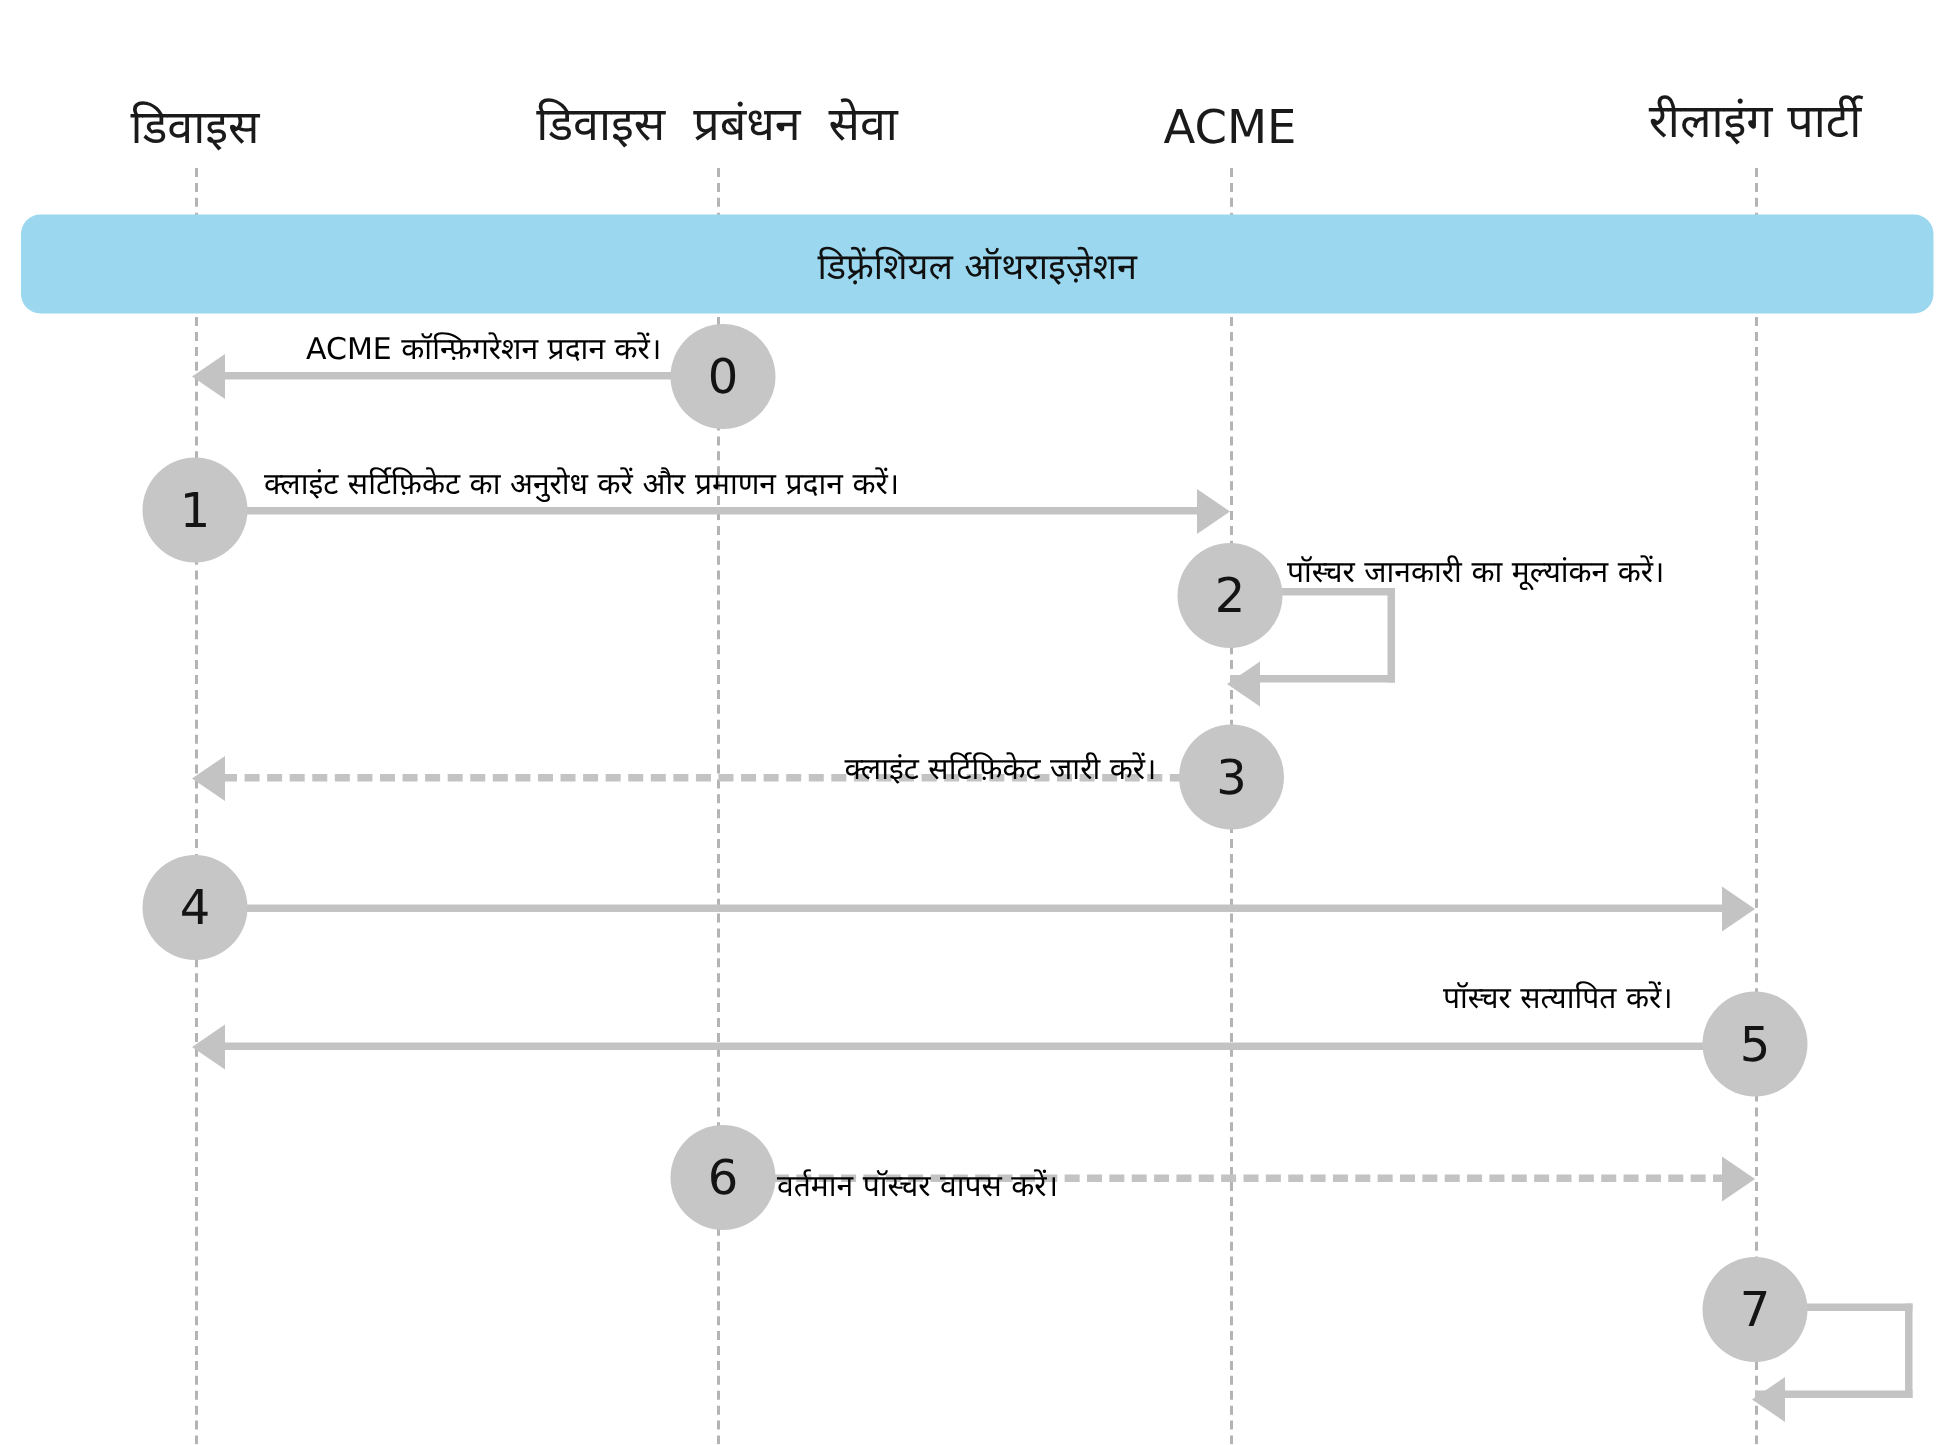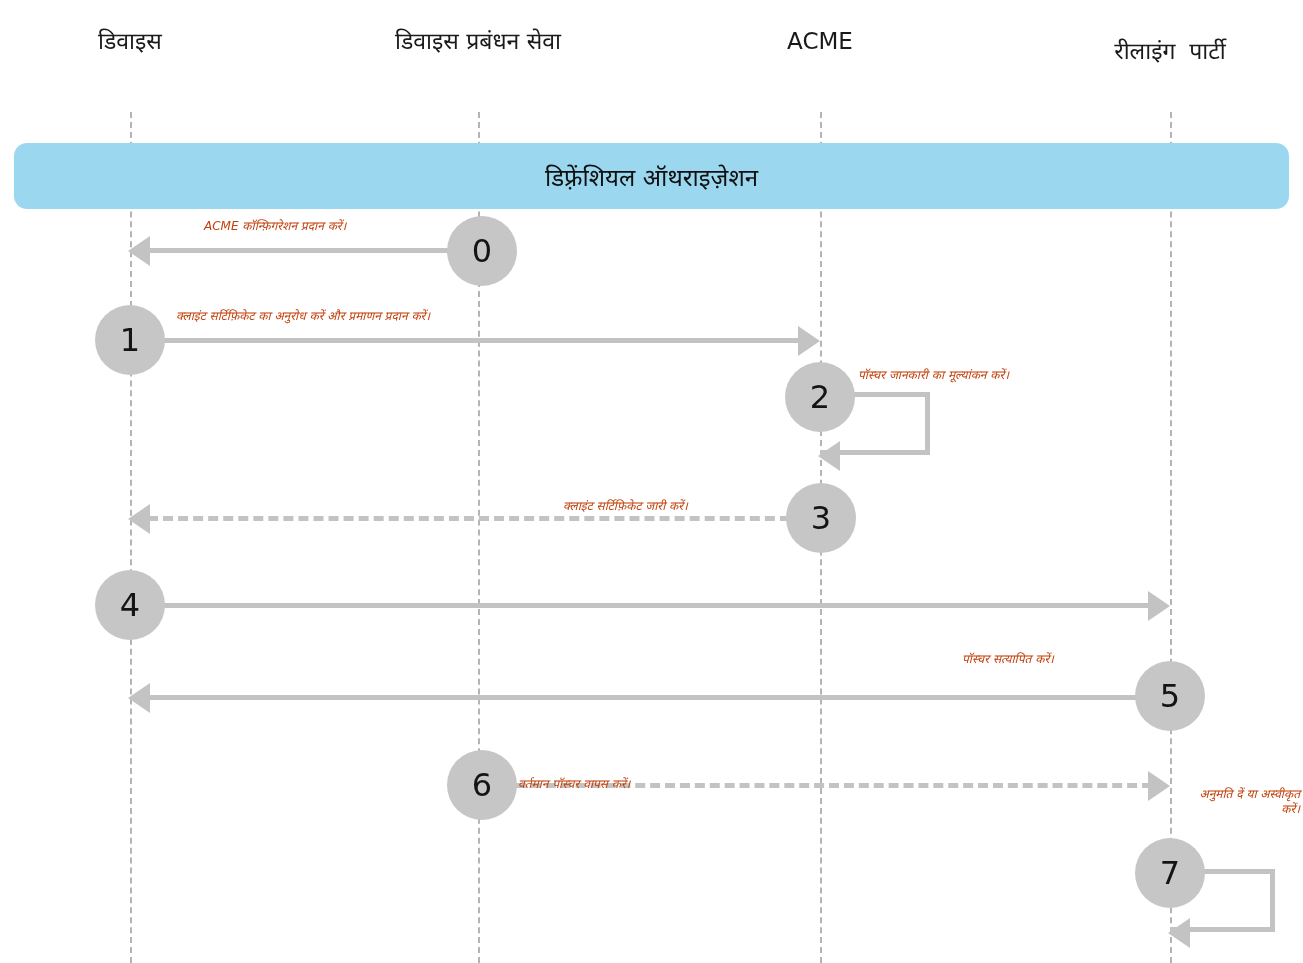--- a/index.html
+++ b/index.html
@@ -13,25 +13,26 @@
   #diagram {
     position: relative;
     width: 1303px;
     height: 963px;
     background: #ffffff;
     overflow: hidden;
   }
   .lifeline-label {
     position: absolute;
     transform: translateX(-50%);
-    font-size: 23px;
+    font-size: 31px;
     color: #1a1a1a;
     white-space: nowrap;
     text-align: center;
     line-height: 1.2;
+    margin-top: 39px;
   }
   .lifeline {
     position: absolute;
     width: 0;
     border-left: 2px dashed #b4b4b4;
   }
   .phase-banner {
     position: absolute;
     background: #9BD8F0;
     border-radius: 13px;
@@ -72,25 +73,24 @@
     border-radius: 50%;
     background: #c6c6c6;
     display: flex;
     align-items: center;
     justify-content: center;
     font-size: 32px;
     color: #141414;
   }
   .msg-label {
     position: absolute;
-    font-size: 12px;
-    color: #c2410c;
+    font-size: 20px;
+    color: #000000;
     white-space: nowrap;
     line-height: 1.3;
-    font-style: italic;
   }
   .msg-label.two-line {
     white-space: normal;
     text-align: right;
     line-height: 1.25;
   }
   .self-loop {
     position: absolute;
     box-sizing: border-box;
     border-top: 5px solid #c3c3c3;
@@ -98,23 +98,23 @@
     border-bottom: 5px solid #c3c3c3;
     border-left: none;
   }
 </style>
 </head>
 <body>
 
 <div id="diagram">
 
   <div class="lifeline-label" style="left:130px; top:28px;">डिवाइस</div>
-  <div class="lifeline-label" style="left:478px; top:28px;">डिवाइस प्रबंधन सेवा</div>
+  <div class="lifeline-label" style="left:478px; top:28px;font-family:Liberation Mono, monospace;">डिवाइस प्रबंधन सेवा</div>
   <div class="lifeline-label" style="left:820px; top:28px;">ACME</div>
-  <div class="lifeline-label" style="left:1170px; top:40px;font-family:Liberation Mono, monospace;">रीलाइंग पार्टी</div>
+  <div class="lifeline-label" style="left:1170px; top:24px;">रीलाइंग पार्टी</div>
 
   <div class="lifeline" style="left:130px; top:112px; height:851px;"></div>
   <div class="lifeline" style="left:478px; top:112px; height:851px;"></div>
   <div class="lifeline" style="left:820px; top:112px; height:851px;"></div>
   <div class="lifeline" style="left:1170px; top:112px; height:851px;"></div>
 
   <div class="phase-banner" style="left:14px; top:143px; width:1275px; height:66px;">
     <span class="phase-banner-label">डिफ़्रेंशियल ऑथराइज़ेशन</span>
   </div>
 
@@ -145,18 +145,17 @@
   <div class="msg-line" style="left:148px; top:695px; width:1022px;"></div>
   <div class="arrow-head left" style="left:128px; top:683px;"></div>
   <div class="msg-label" style="left:962px; top:652px;">पॉस्चर सत्यापित करें।</div>
   <div class="step-circle" style="left:1135px; top:661px; width:70px; height:70px;">5</div>
 
   <div class="msg-line dashed" style="left:516px; top:783px; width:636px;"></div>
   <div class="arrow-head right" style="left:1148px; top:771px;"></div>
   <div class="msg-label" style="left:518px; top:755px;margin-top:22px;">वर्तमान पॉस्चर वापस करें।</div>
   <div class="step-circle" style="left:447px; top:750px; width:70px; height:70px;">6</div>
 
-  <div class="msg-label two-line" style="left:1185px; top:787px; width:115px;">अनुमति दें या अस्वीकृत करें।</div>
   <div class="self-loop" style="left:1170px; top:869px; width:105px; height:63px;"></div>
   <div class="arrow-head left" style="left:1168px; top:918px;"></div>
   <div class="step-circle" style="left:1135px; top:838px; width:70px; height:70px;">7</div>
 
 </div>
 
 </body></html>

